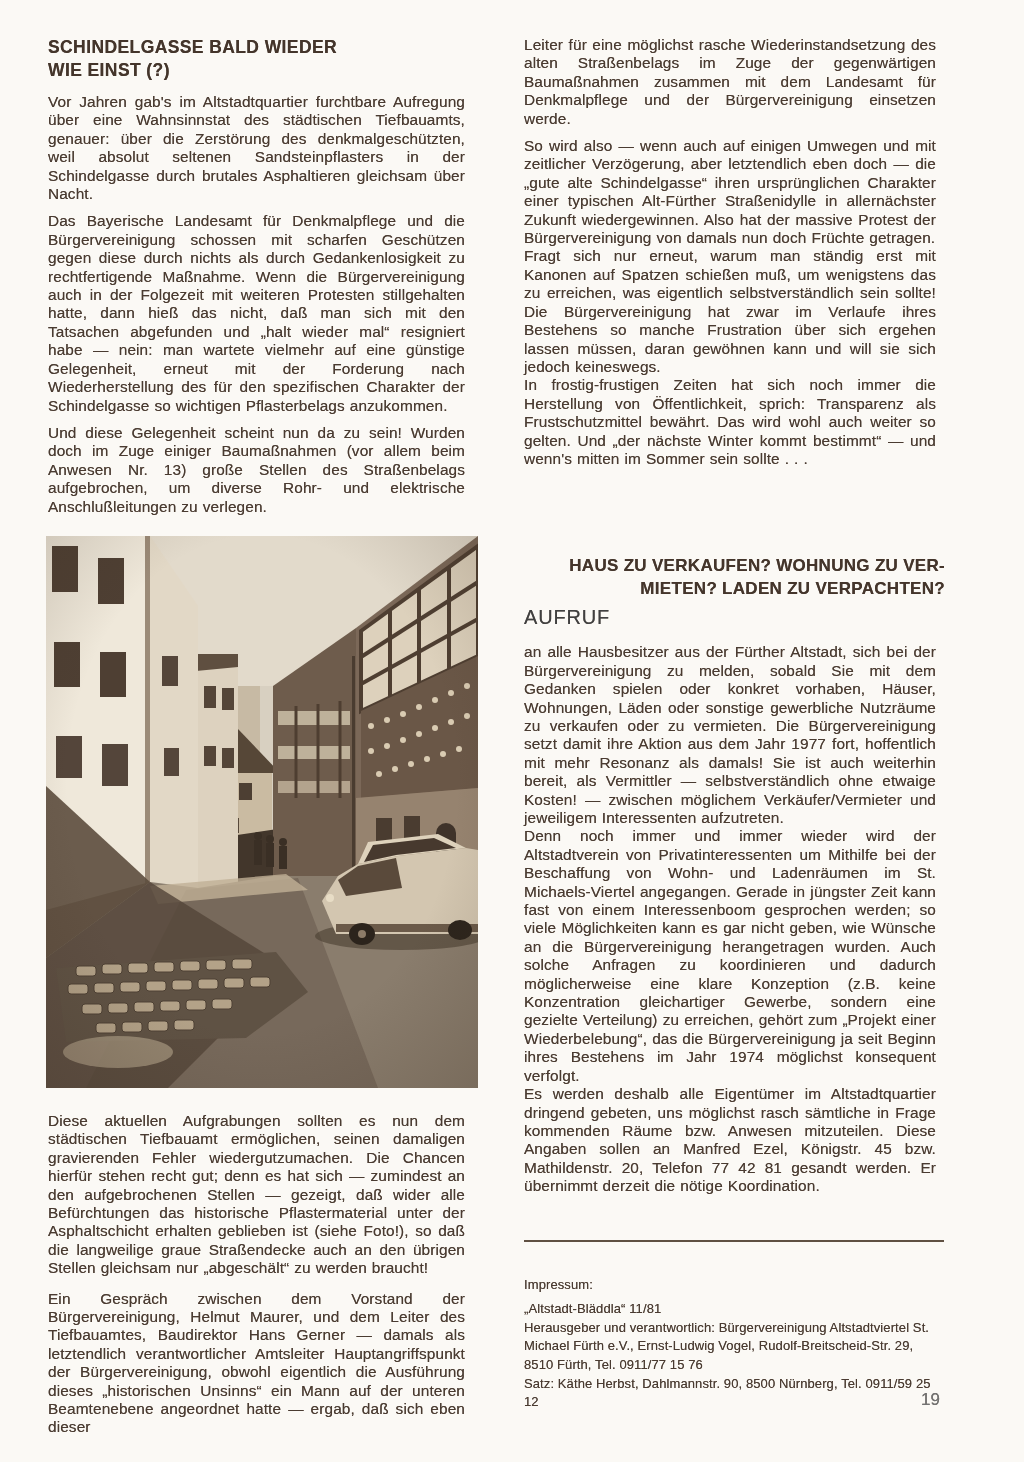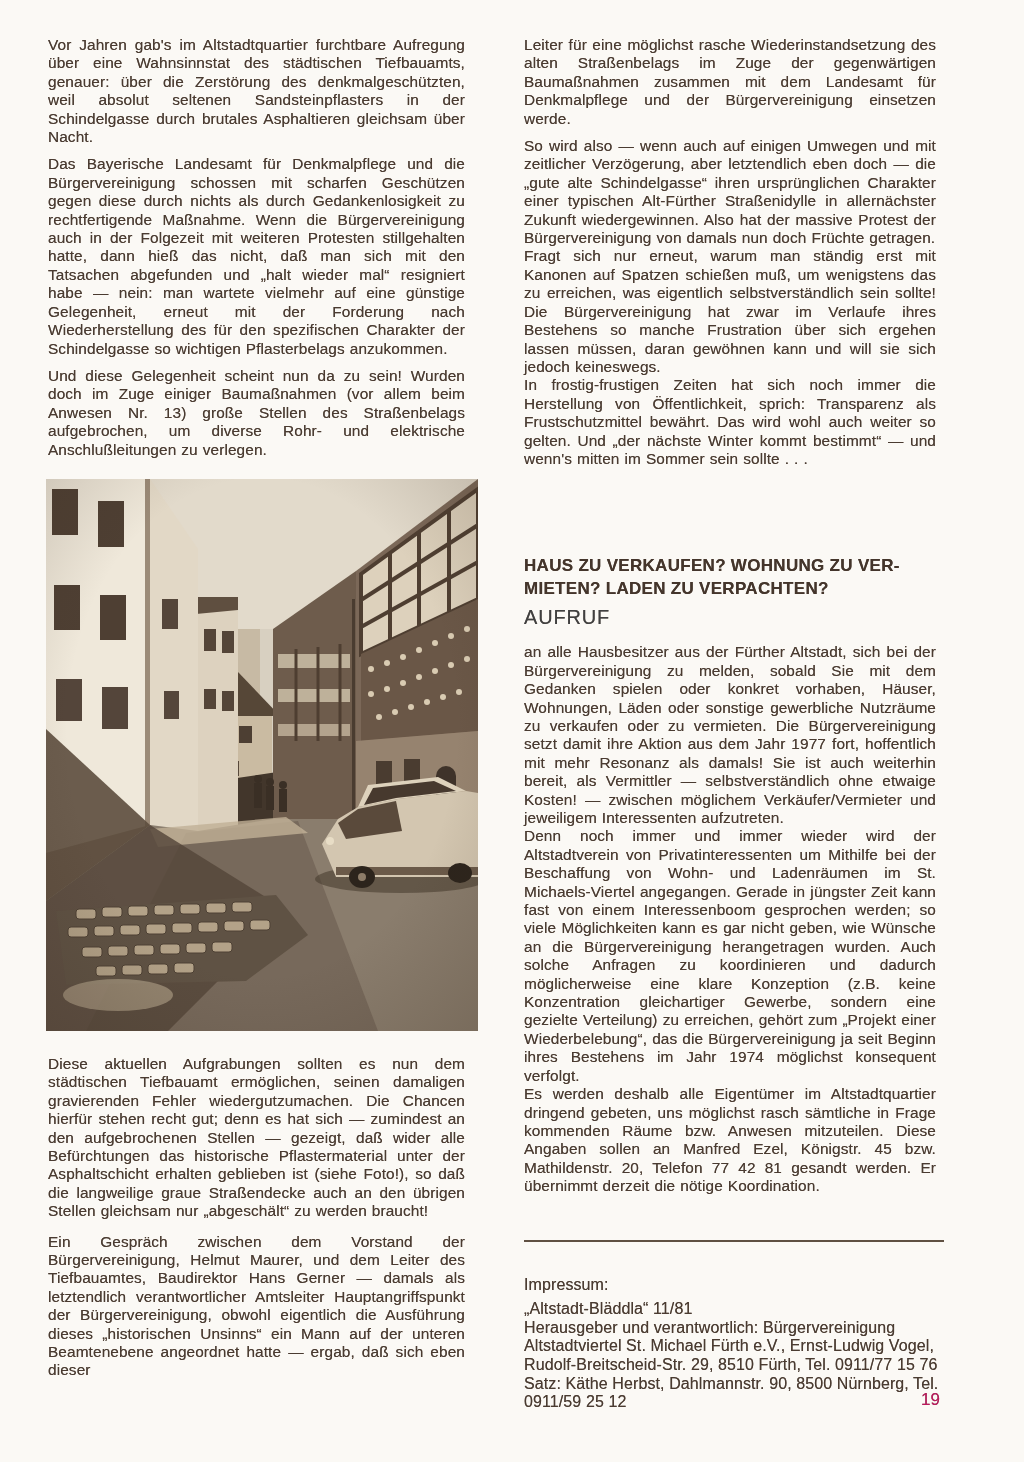--- a/index.html
+++ b/index.html
@@ -28,20 +28,21 @@
     white-space: pre-line;
     text-shadow: 0 0 .5px rgba(68,53,43,.8);
   }
   .title2 {
     margin: 86px 0 6px 0;
     font-size: 17px; font-weight: 700;
     line-height: 23px; letter-spacing: .3px;
     color: #44352b;
     white-space: pre-line;
     text-shadow: 0 0 .5px rgba(68,53,43,.8);
+    text-align: right;
   }
   .subtitle {
     margin: 0 0 14px 0;
     font-size: 20px; font-weight: 400;
     letter-spacing: .8px;
     color: #404040;
     text-shadow: 0 0 .4px rgba(74,59,49,.7);
   }
   .body {
     margin: 0 9px 9px 0;
@@ -61,40 +62,42 @@
   .photo-frame svg { width: 100%; height: 100%; }
 
   .divider {
     border: none;
     border-top: 2px solid #5f5042;
     margin: 44px 0 0 0;
     width: 420px;
   }
   .impressum {
     margin-top: 34px;
-    font-size: 16px; line-height: 18.6px;
+    font-size: 13px; line-height: 18.6px;
     letter-spacing: .1px;
     text-shadow: 0 0 .45px rgba(74,59,49,.72);
   }
   .impressum p { margin: 0; }
   .impressum .label { margin-bottom: 6px; }
 
   .page-number {
     position: absolute;
     top: 1390px; right: 84px;
-    font-size: 17px; color: #be185d;
+    font-size: 17px; color: #737373;
     text-shadow: 0 0 .45px rgba(63,51,42,.7);
   }
 </style>
 </head>
 <body>
 
 <div class="page">
 
   <div class="col col-left">
+    <h1 class="title">SCHINDELGASSE BALD WIEDER
+WIE EINST (?)</h1>
 
     <p class="body">Vor Jahren gab's im Altstadtquartier furchtbare Aufregung über eine Wahnsinnstat des städtischen Tiefbauamts, genauer: über die Zerstörung des denkmalgeschützten, weil absolut seltenen Sandsteinpflasters in der Schindelgasse durch brutales Asphaltieren gleichsam über Nacht.</p>
     <p class="body">Das Bayerische Landesamt für Denkmalpflege und die Bürgervereinigung schossen mit scharfen Geschützen gegen diese durch nichts als durch Gedankenlosigkeit zu rechtfertigende Maßnahme. Wenn die Bürgervereinigung auch in der Folgezeit mit weiteren Protesten stillgehalten hatte, dann hieß das nicht, daß man sich mit den Tatsachen abgefunden und „halt wieder mal“ resigniert habe — nein: man wartete vielmehr auf eine günstige Gelegenheit, erneut mit der Forderung nach Wiederherstellung des für den spezifischen Charakter der Schindelgasse so wichtigen Pflasterbelags anzukommen.</p>
     <p class="body">Und diese Gelegenheit scheint nun da zu sein! Wurden doch im Zuge einiger Baumaßnahmen (vor allem beim Anwesen Nr. 13) große Stellen des Straßenbelags aufgebrochen, um diverse Rohr- und elektrische Anschlußleitungen zu verlegen.</p>
 
     <div class="photo-frame">
       <svg viewBox="0 0 432 552" preserveAspectRatio="none" aria-hidden="true">
         <defs>
           <radialGradient id="vg" cx="50%" cy="45%" r="75%">
             <stop offset="60%" stop-color="rgba(60,45,30,0)"></stop>

